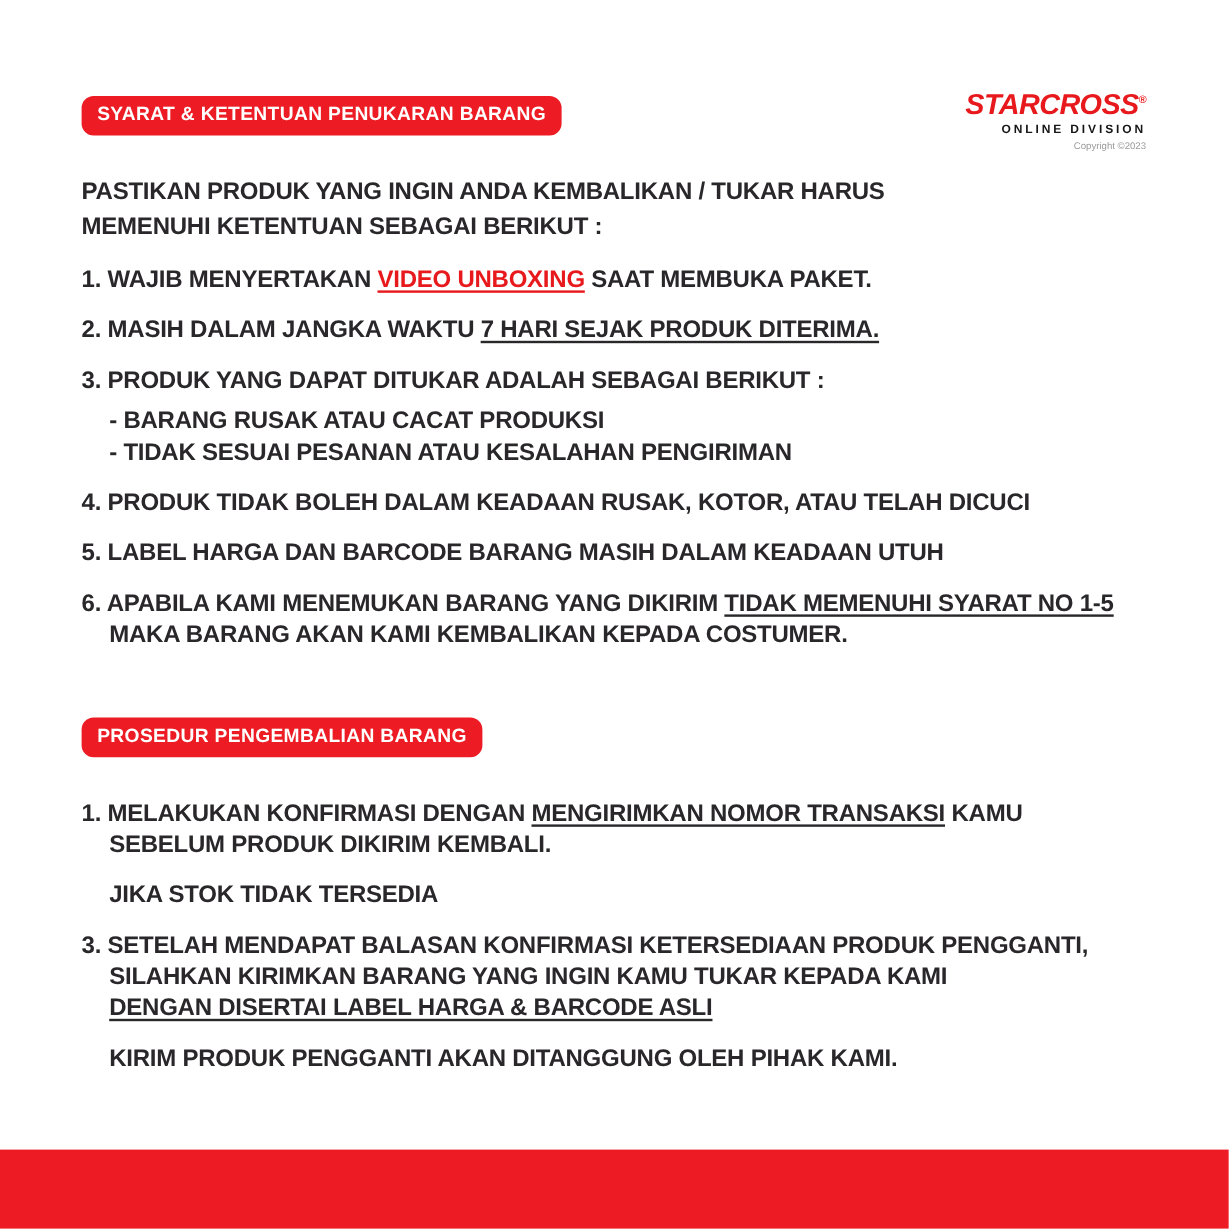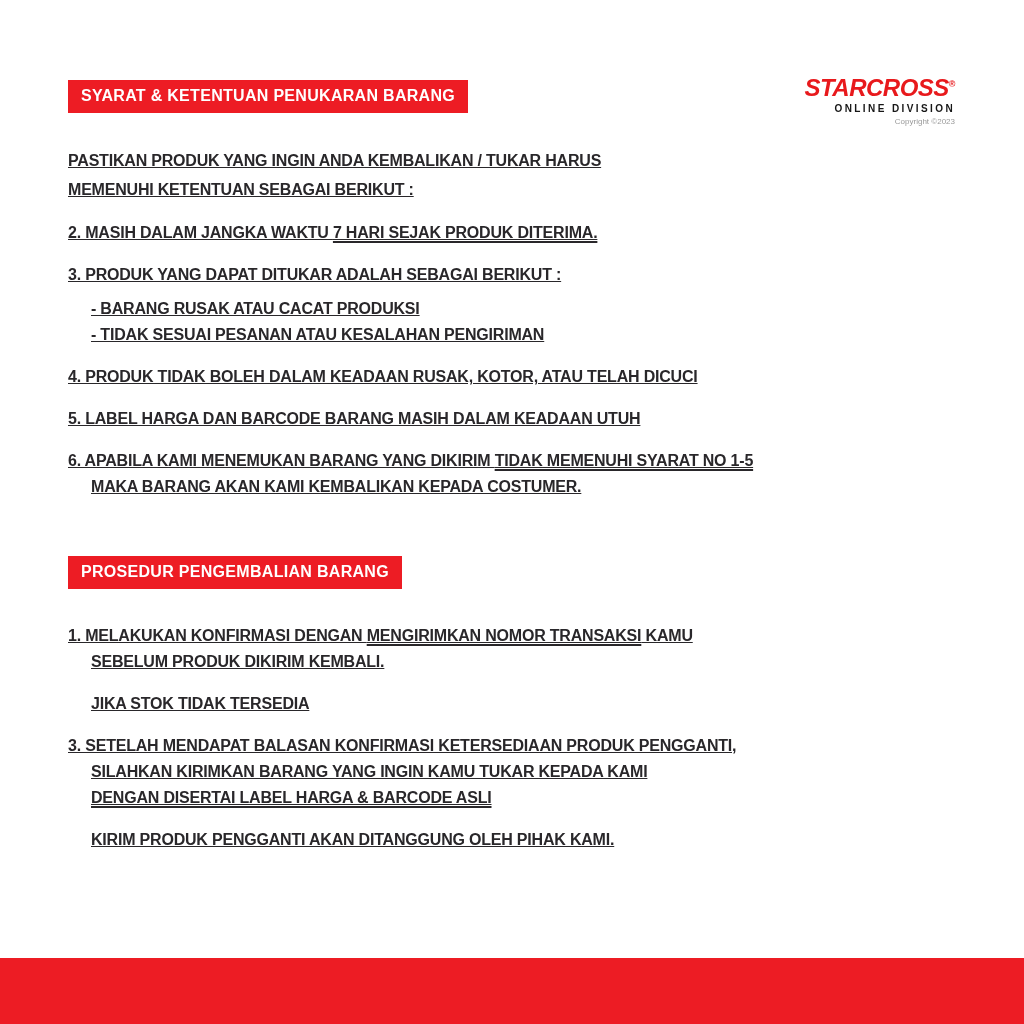--- a/index.html
+++ b/index.html
@@ -7,37 +7,37 @@
     width:1024px;height:1024px;background:#ffffff;
     font-family:"Liberation Sans", sans-serif;
     -webkit-font-smoothing:antialiased;
   }
   .page{position:relative;width:1024px;height:1024px;background:#fff;overflow:hidden;}
   .content{padding:80px 60px 0 68px;}
 
   .badge{
     display:inline-block;background:#ed1c24;color:#ffffff;
     font-weight:bold;font-size:16px;letter-spacing:0.3px;
-    padding:8px 13px 9px 13px;line-height:1;
+    padding:8px 13px 9px 13px;line-height:1;border-radius:10px;
   }
 
   .logo-block{position:absolute;top:76px;right:69px;text-align:right;}
   .logo{
     color:#e8191c;font-weight:bold;font-style:italic;
     font-size:24px;letter-spacing:-0.5px;line-height:1;
   }
   .logo .reg{font-size:9px;vertical-align:super;font-style:normal;}
   .division{
     color:#161616;font-weight:bold;font-size:10px;
     letter-spacing:2.4px;margin-top:4px;line-height:1;
   }
   .copyright{color:#9a9a9a;font-size:8px;margin-top:4px;line-height:1;}
 
   .body-text{
-    color:#29272a;font-weight:bold;font-size:16px;letter-spacing:-0.2px;text-decoration:underline;
+    color:#29272a;font-weight:bold;font-size:20px;letter-spacing:-0.2px;
   }
   .intro{margin-top:33px;line-height:29px;}
   .item{margin-top:16px;line-height:26px;}
   .item .cont{display:block;padding-left:23px;}
   .sub{display:block;padding-left:23px;margin-top:8px;}
   .sub + .sub{margin-top:0;}
 
   .u{
     text-decoration:underline;
     text-decoration-thickness:2px;
@@ -67,20 +67,23 @@
   <div class="content">
 
     <div class="badge">SYARAT &amp; KETENTUAN PENUKARAN BARANG</div>
 
     <div class="body-text intro">
       <span>PASTIKAN PRODUK YANG INGIN ANDA KEMBALIKAN / TUKAR HARUS</span><br>
       <span>MEMENUHI KETENTUAN SEBAGAI BERIKUT :</span>
     </div>
 
     <div class="body-text">
+      <div class="item">
+        <span>1. WAJIB MENYERTAKAN </span><span class="red u">VIDEO UNBOXING</span><span> SAAT MEMBUKA PAKET.</span>
+      </div>
 
       <div class="item">
         <span>2. MASIH DALAM JANGKA WAKTU </span><span class="u">7 HARI SEJAK PRODUK DITERIMA.</span>
       </div>
 
       <div class="item">
         <span>3. PRODUK YANG DAPAT DITUKAR ADALAH SEBAGAI BERIKUT :</span>
         <span class="sub">- BARANG RUSAK ATAU CACAT PRODUKSI</span>
         <span class="sub">- TIDAK SESUAI PESANAN ATAU KESALAHAN PENGIRIMAN</span>
       </div>

